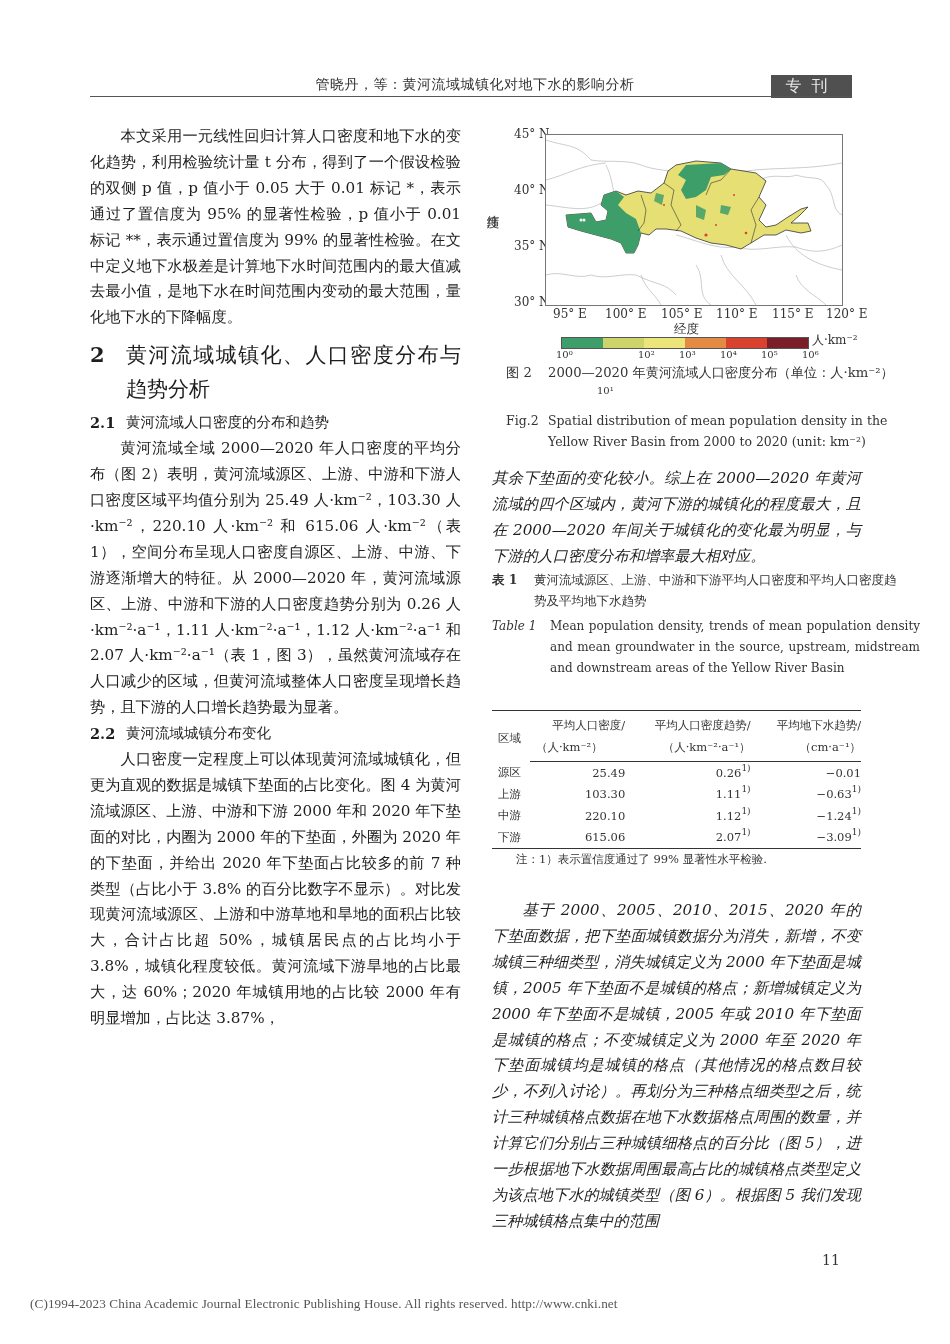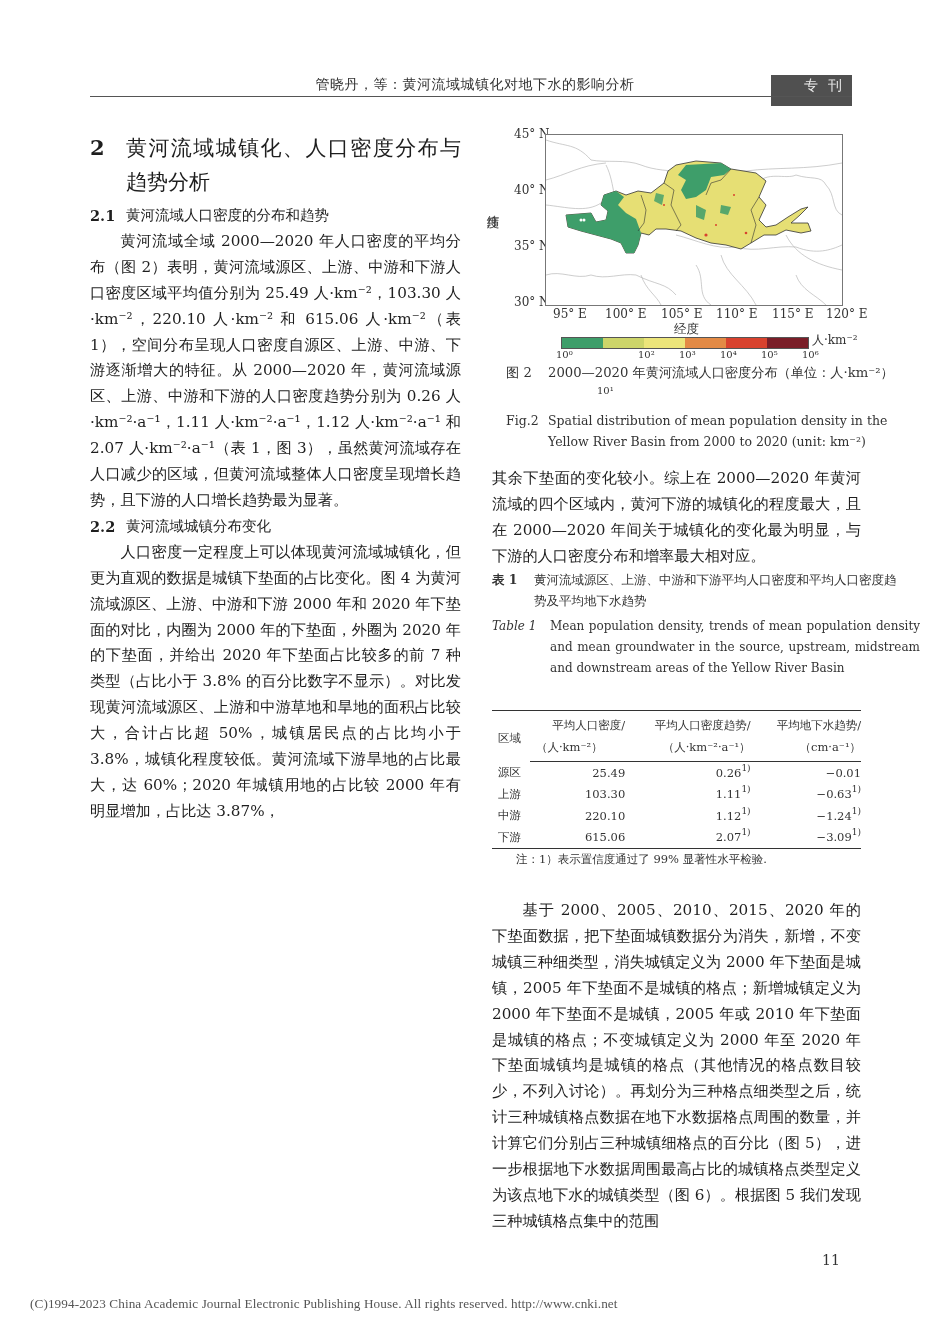--- a/index.html
+++ b/index.html
@@ -1,27 +1,27 @@
 <!DOCTYPE html>
 <html><head>
 <meta charset="utf-8">
 <style>
   html, body { margin: 0; padding: 0; background: #ffffff; }
   body { width: 950px; height: 1344px; position: relative; overflow: hidden;
          font-family: "DejaVu Serif", "Liberation Serif", serif; color: #1e1e1e; }
   .abs { position: absolute; }
   .header-title { left: 0; width: 950px; top: 76px; text-align: center; font-size: 14px; letter-spacing: 0.5px; color: #333; }
-  .header-badge { left: 771px; top: 75px; width: 81px; height: 31px; background: #505050; color: #e8e8e8; font-size: 14px; text-align: right; line-height: 21px; letter-spacing: 10px; }
+  .header-badge { left: 771px; top: 75px; width: 81px; height: 23px; background: #505050; color: #e8e8e8; font-size: 16px; text-align: center; line-height: 21px; letter-spacing: 10px; }
   .header-rule { left: 90px; top: 96px; width: 762px; height: 0; border-top: 1.5px solid #555; }
 
   .col { position: absolute; font-size: 15.2px; line-height: 25.9px; text-align: justify; text-justify: inter-character; }
   .col p { margin: 0; }
   .indent { text-indent: 2em; }
   .left-col { left: 90px; top: 124px; width: 371px; }
-  .right-col { left: 492px; width: 369px; }
+  .right-col { left: 492px; width: 369px; font-style: italic; }
 
   .h2 { font-size: 21px; line-height: 34px; font-family: "DejaVu Serif", serif; margin: 7px 0 4px 0; display: flex; }
   .h2 .num { font-weight: bold; width: 36px; flex: none; }
   .h3 { display: flex; font-size: 14.5px; }
   .h3 .num { font-weight: bold; width: 36px; flex: none; }
   sup { font-size: 9px; line-height: 0; vertical-align: 6px; }
 
   
   .fig { left: 486px; top: 125px; width: 380px; height: 235px; }
   .map-frame { position: absolute; left: 59px; top: 9px; width: 296px; height: 170px; border: 1px solid #777; background: #fff; overflow: hidden; }
@@ -49,20 +49,21 @@
   .copyright { left: 30px; top: 1296px; font-size: 13.2px; color: #555; font-family: "Liberation Serif", serif; letter-spacing: 0.1px; white-space: nowrap; }
 </style>
 </head>
 <body>
 
 <div class="abs header-title">管晓丹，等：黄河流域城镇化对地下水的影响分析</div>
 <div class="abs header-badge">专刊</div>
 <div class="abs header-rule"></div>
 
 <div class="col left-col">
+  <p class="indent">本文采用一元线性回归计算人口密度和地下水的变化趋势，利用检验统计量 t 分布，得到了一个假设检验的双侧 p 值，p 值小于 0.05 大于 0.01 标记 *，表示通过了置信度为 95% 的显著性检验，p 值小于 0.01 标记 **，表示通过置信度为 99% 的显著性检验。在文中定义地下水极差是计算地下水时间范围内的最大值减去最小值，是地下水在时间范围内变动的最大范围，量化地下水的下降幅度。</p>
   <div class="h2">
     <span class="num">2</span>
     <span>黄河流域城镇化、人口密度分布与趋势分析</span>
   </div>
   <div class="h3">
     <span class="num">2.1</span>
     <span>黄河流域人口密度的分布和趋势</span>
   </div>
   <p class="indent">黄河流域全域 2000—2020 年人口密度的平均分布（图 2）表明，黄河流域源区、上游、中游和下游人口密度区域平均值分别为 25.49 人·km⁻²，103.30 人·km⁻²，220.10 人·km⁻² 和 615.06 人·km⁻²（表 1），空间分布呈现人口密度自源区、上游、中游、下游逐渐增大的特征。从 2000—2020 年，黄河流域源区、上游、中游和下游的人口密度趋势分别为 0.26 人·km⁻²·a⁻¹，1.11 人·km⁻²·a⁻¹，1.12 人·km⁻²·a⁻¹ 和 2.07 人·km⁻²·a⁻¹（表 1，图 3），虽然黄河流域存在人口减少的区域，但黄河流域整体人口密度呈现增长趋势，且下游的人口增长趋势最为显著。</p>
   <div class="h3">

